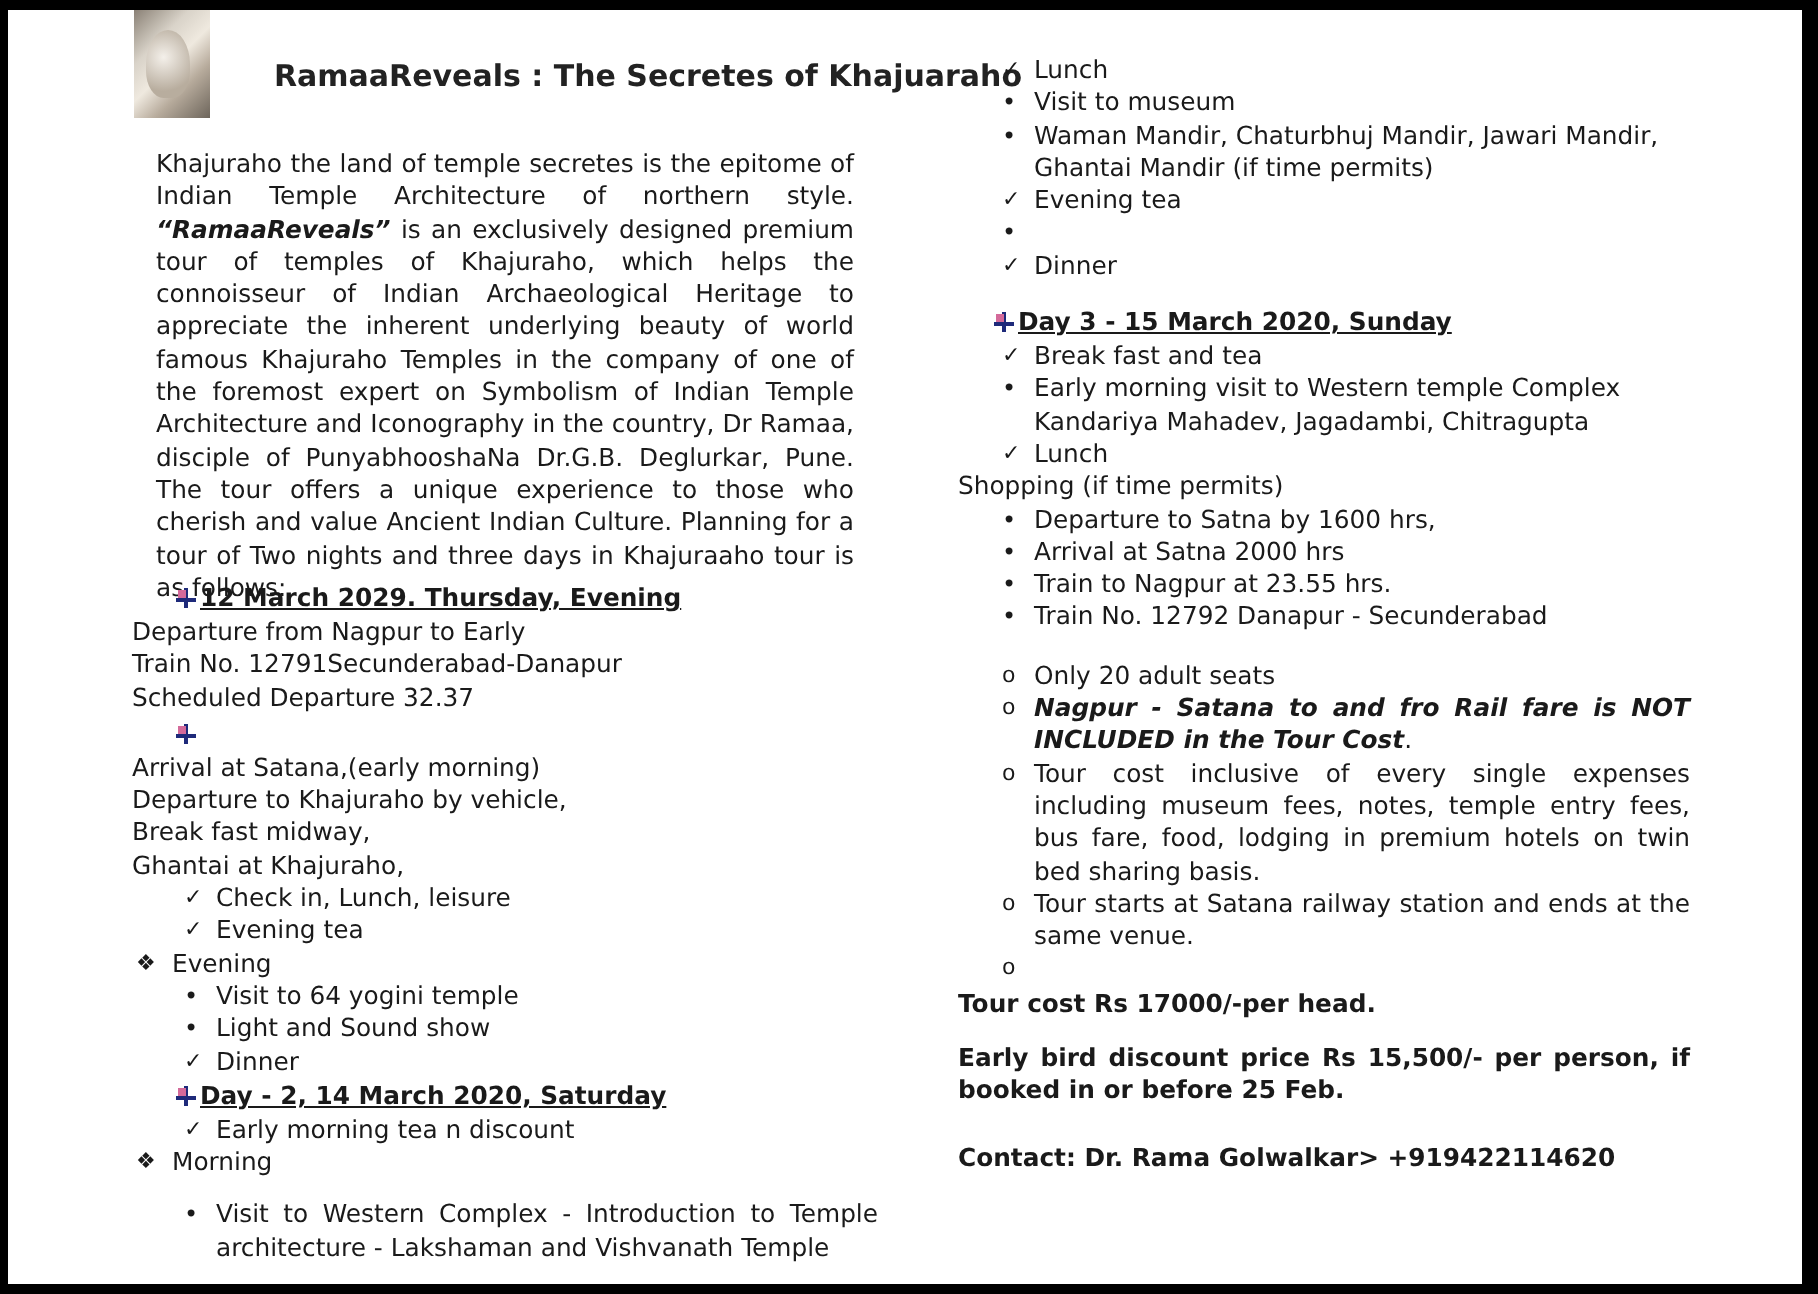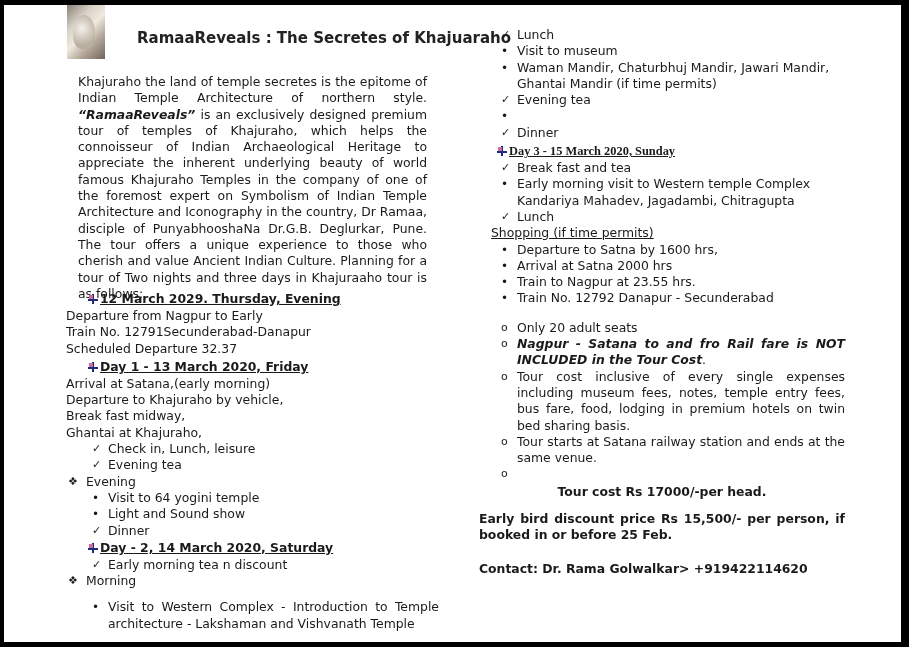--- a/index.html
+++ b/index.html
@@ -65,21 +65,21 @@
   <div class="col left" style="top:286px;">
     <div class="line day"><span class="pin">
           <span></span>
         </span><span>12 March 2029. Thursday, Evening</span></div>
     <div class="line">Departure from Nagpur to Early</div>
     <div class="line">Train No. 12791Secunderabad-Danapur</div>
     <div class="line">Scheduled Departure 32.37</div>
 
     <div class="line day" style="margin-top:2px;"><span class="pin">
           <span></span>
-        </span><span>Day 1 - 13 March 2020, Friday</span></div>
+        </span></div>
     <div class="line">Arrival at Satana,(early morning)</div>
     <div class="line">Departure to Khajuraho by vehicle,</div>
     <div class="line">Break fast midway,</div>
     <div class="line">Ghantai at Khajuraho,</div>
     <div class="line chk"><span class="mk">✓</span><span>Check in, Lunch, leisure</span></div>
     <div class="line chk"><span class="mk">✓</span><span>Evening tea</span></div>
     <div class="line dia"><span class="mk">❖</span><span>Evening</span></div>
     <div class="line bul"><span class="mk">•</span><span>Visit to 64 yogini  temple</span></div>
     <div class="line bul"><span class="mk">•</span><span>Light and Sound show</span></div>
     <div class="line chk"><span class="mk">✓</span><span>Dinner</span></div>
@@ -93,38 +93,38 @@
   </div>
 
   <div class="col right">
     <div class="line chk"><span class="mk">✓</span><span>Lunch</span></div>
     <div class="line bul"><span class="mk">•</span><span>Visit to museum</span></div>
     <div class="line bul wrap"><span class="mk">•</span><span>Waman Mandir, Chaturbhuj Mandir, Jawari Mandir, Ghantai Mandir (if time permits)</span></div>
     <div class="line chk"><span class="mk">✓</span><span>Evening tea</span></div>
     <div class="line bul"><span class="mk">•</span></div>
     <div class="line chk"><span class="mk">✓</span><span>Dinner</span></div>
 
-    <div class="line day" style="margin-top:2px;font-family:Liberation Serif, serif;"><span class="pin">
+    <div class="line day" style="margin-top:12px;"><span class="pin">
           <span></span>
         </span><span>Day 3 - 15 March 2020, Sunday</span></div>
     <div class="line chk"><span class="mk">✓</span><span>Break fast and tea</span></div>
     <div class="line bul wrap"><span class="mk">•</span><span>Early morning visit to Western temple Complex Kandariya  Mahadev, Jagadambi, Chitragupta</span></div>
     <div class="line chk"><span class="mk">✓</span><span>Lunch</span></div>
-    <div class="line" style="margin-left:16px; width:366px;text-decoration:underline;">Shopping (if time permits)</div>
+    <div class="line" style="margin-left:4px; width:366px;">Shopping (if time permits)</div>
     <div class="line bul"><span class="mk">•</span><span>Departure to Satna by 1600 hrs,</span></div>
     <div class="line bul"><span class="mk">•</span><span>Arrival at Satna 2000 hrs</span></div>
     <div class="line bul"><span class="mk">•</span><span>Train to Nagpur at 23.55 hrs.</span></div>
     <div class="line bul"><span class="mk">•</span><span>Train No. 12792 Danapur - Secunderabad</span></div>
 
     <div class="gap" style="height:13px;"></div>
     <div class="line circ"><span class="mk">o</span><span>Only 20 adult seats</span></div>
     <div class="line circ wrap ital"><span class="mk" style="font-style:normal;font-weight:normal;">o</span><span>Nagpur - Satana to and fro Rail fare is NOT INCLUDED in the Tour Cost</span><span style="font-style:normal;font-weight:normal;">.</span></div>
     <div class="line circ wrap"><span class="mk">o</span><span>Tour cost inclusive of every single expenses including museum fees, notes, temple entry fees, bus fare, food, lodging in premium hotels on twin bed sharing basis.</span></div>
     <div class="line circ wrap"><span class="mk">o</span><span>Tour starts at Satana railway station and ends at the same venue.</span></div>
     <div class="line circ wrap"><span class="mk">o</span></div>
 
     <div class="gap" style="height:18px;"></div>
-    <div class="line bold" style="margin-left:4px;text-align:center;">Tour cost Rs 17000/-per head.</div>
+    <div class="line bold" style="margin-left:4px;">Tour cost Rs 17000/-per head.</div>
     <div class="line bold wrap justify" style="margin-left:4px;">Early bird discount price Rs 15,500/- per person, if booked in or before 25 Feb.</div>
     <div class="gap" style="height:18px;"></div>
     <div class="line bold" style="margin-left:4px;">Contact: Dr. Rama Golwalkar&gt; +919422114620</div>
   </div>
 </div>
 
 </body></html>

